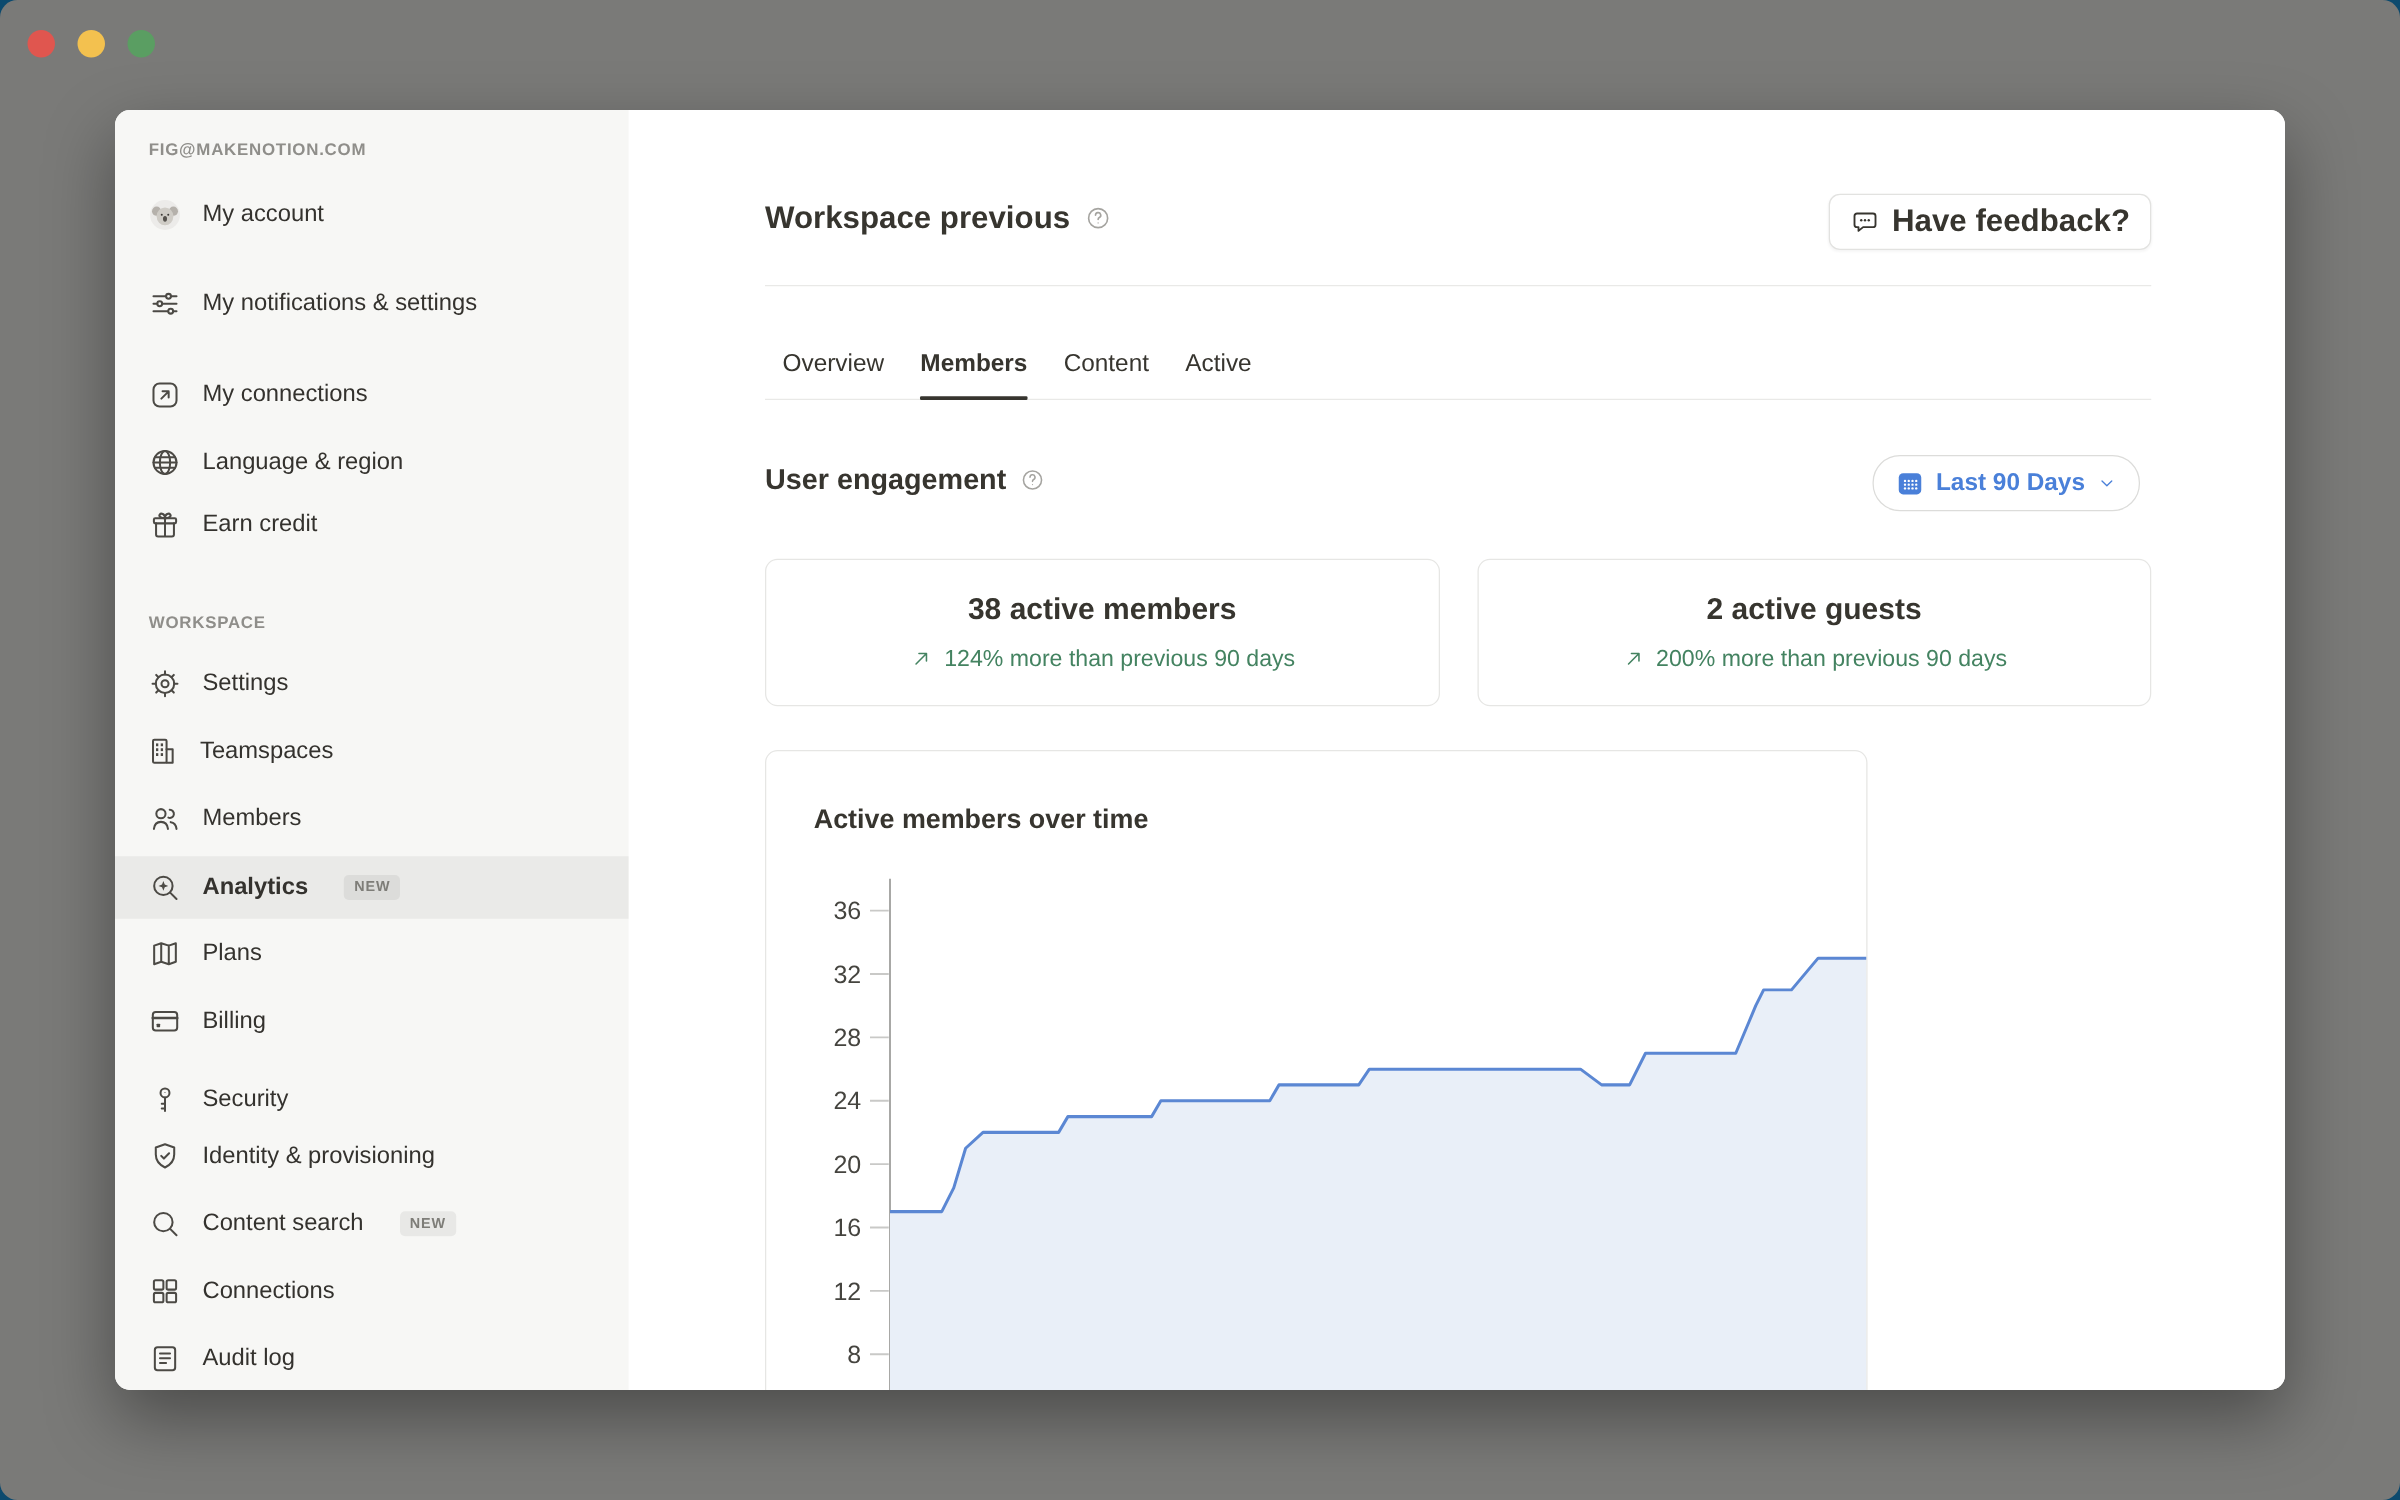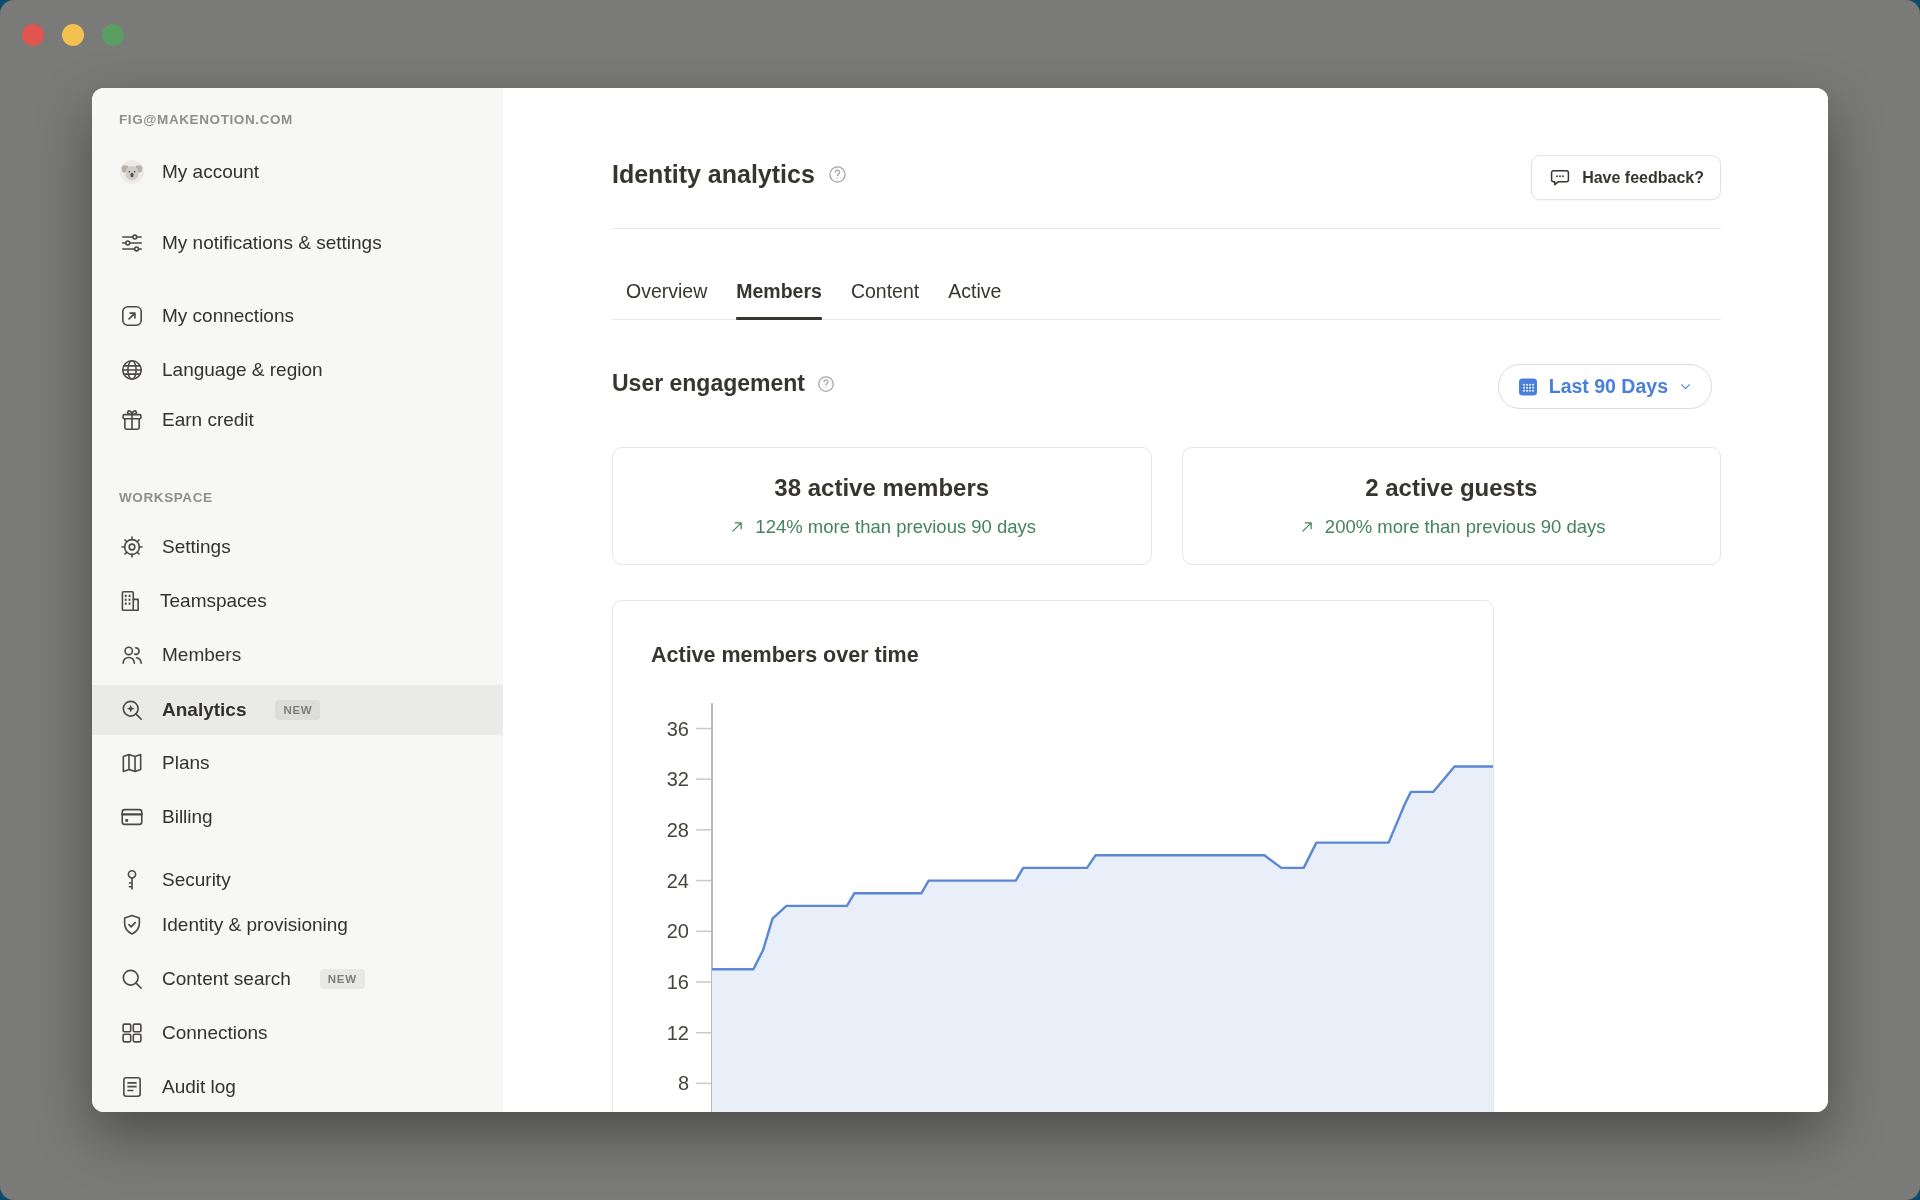--- a/index.html
+++ b/index.html
@@ -27,21 +27,21 @@
   .main{position:relative;flex:1;background:#fff;}
   .page-header{position:absolute;left:109px;top:72px;display:flex;align-items:center;gap:12px;}
   .page-title{font-size:25px;font-weight:700;color:#37352f;}
   .help-ic{color:#a5a4a0;display:flex;}
   .help-ic svg{width:21px;height:21px;}
   .help-ic.sm svg{width:20px;height:20px;}
   .feedback-btn{position:absolute;top:67px;right:107px;height:43px;display:flex;align-items:center;gap:10px;
      padding:0 16px;border:1px solid #e2e2e0;border-radius:9px;background:#fff;cursor:pointer;
      box-shadow:0 1px 2px rgba(0,0,0,.04);}
   .feedback-btn svg{width:24px;height:24px;color:#37352f;}
-  .feedback-label{font-size:16px;font-weight:600;color:#37352f;text-align:center;}
+  .feedback-label{font-size:25px;font-weight:600;color:#37352f;text-align:center;}
   .title-divider{position:absolute;top:140px;left:109px;right:107px;height:1px;background:#e9e9e7;}
   .tabs-wrap{position:absolute;top:184px;left:109px;right:107px;display:flex;gap:29px;padding-left:14px;
      border-bottom:1px solid #e9e9e7;}
   .tab{position:relative;font-size:19.5px;color:#37352f;padding:8px 0 16px 0;cursor:pointer;}
   .tab.active{font-weight:600;}
   .tab.active::after{content:"";position:absolute;left:0;right:0;bottom:-1px;height:3px;background:#37352f;border-radius:1px;}
   .engage-header{position:absolute;left:109px;top:282px;display:flex;align-items:center;gap:11px;}
   .engage-title{font-size:23px;font-weight:700;color:#37352f;}
   .date-pill{position:absolute;top:276px;right:116px;height:43px;display:flex;align-items:center;gap:9px;
      padding:0 17px;border:1px solid #dcdcda;border-radius:22px;background:#fff;cursor:pointer;color:#4a80d9;}
@@ -248,21 +248,21 @@
                 <path d="M8.3 8.2h7.4M8.3 11.7h7.4M8.3 15.2h4.5"></path>
               </svg>
             </span>
             <span class="label">Audit log</span>
           </div>
         </div>
     </div>
 
     <div class="main">
       <div class="page-header">
-        <span class="page-title">Identity analytics</span>
+        <span class="page-title">Workspace previous</span>
         <span class="help-ic" id="title-help">
             <svg viewBox="0 0 24 24" fill="none" stroke="currentColor" stroke-width="1.5" stroke-linecap="round" stroke-linejoin="round">
               <circle cx="12" cy="12" r="8.7"></circle>
               <path d="M9.6 9.3a2.4 2.4 0 1 1 3.5 2.2c-.8.4-1.1.9-1.1 1.8"></path>
               <circle cx="12" cy="16.4" r="0.6" fill="currentColor" stroke="none"></circle>
             </svg>
           </span>
       </div>
 
       <div class="feedback-btn">

